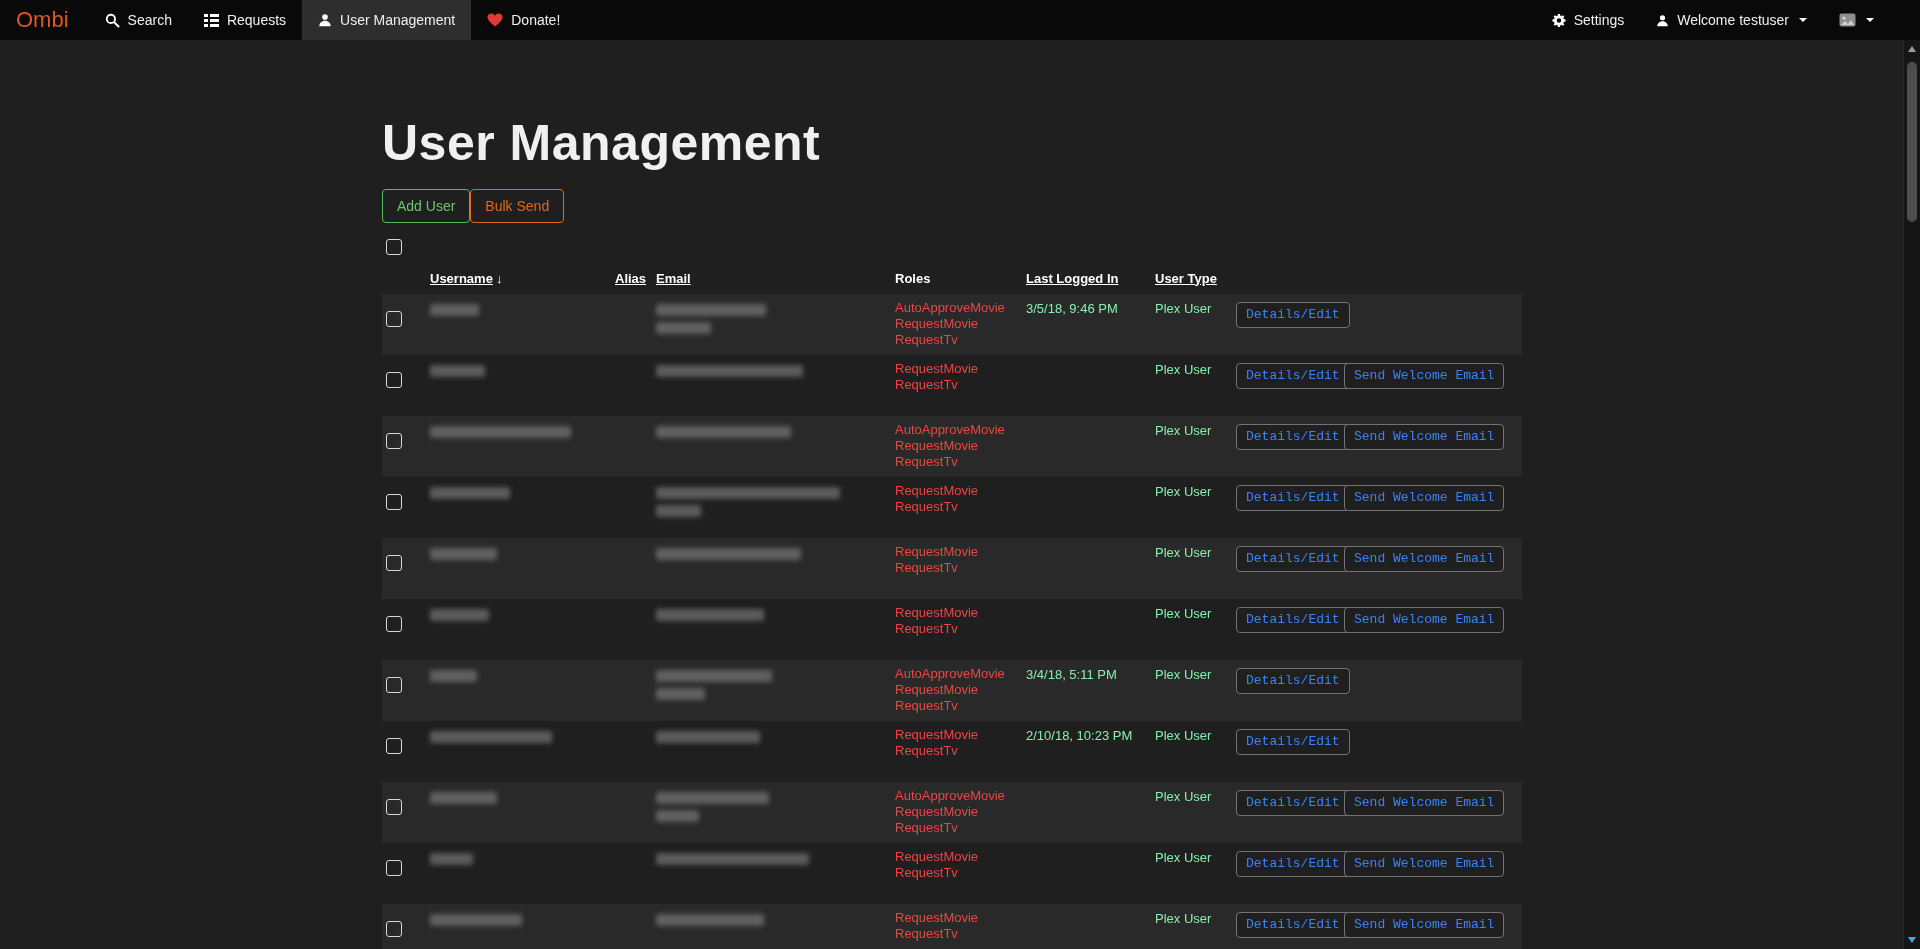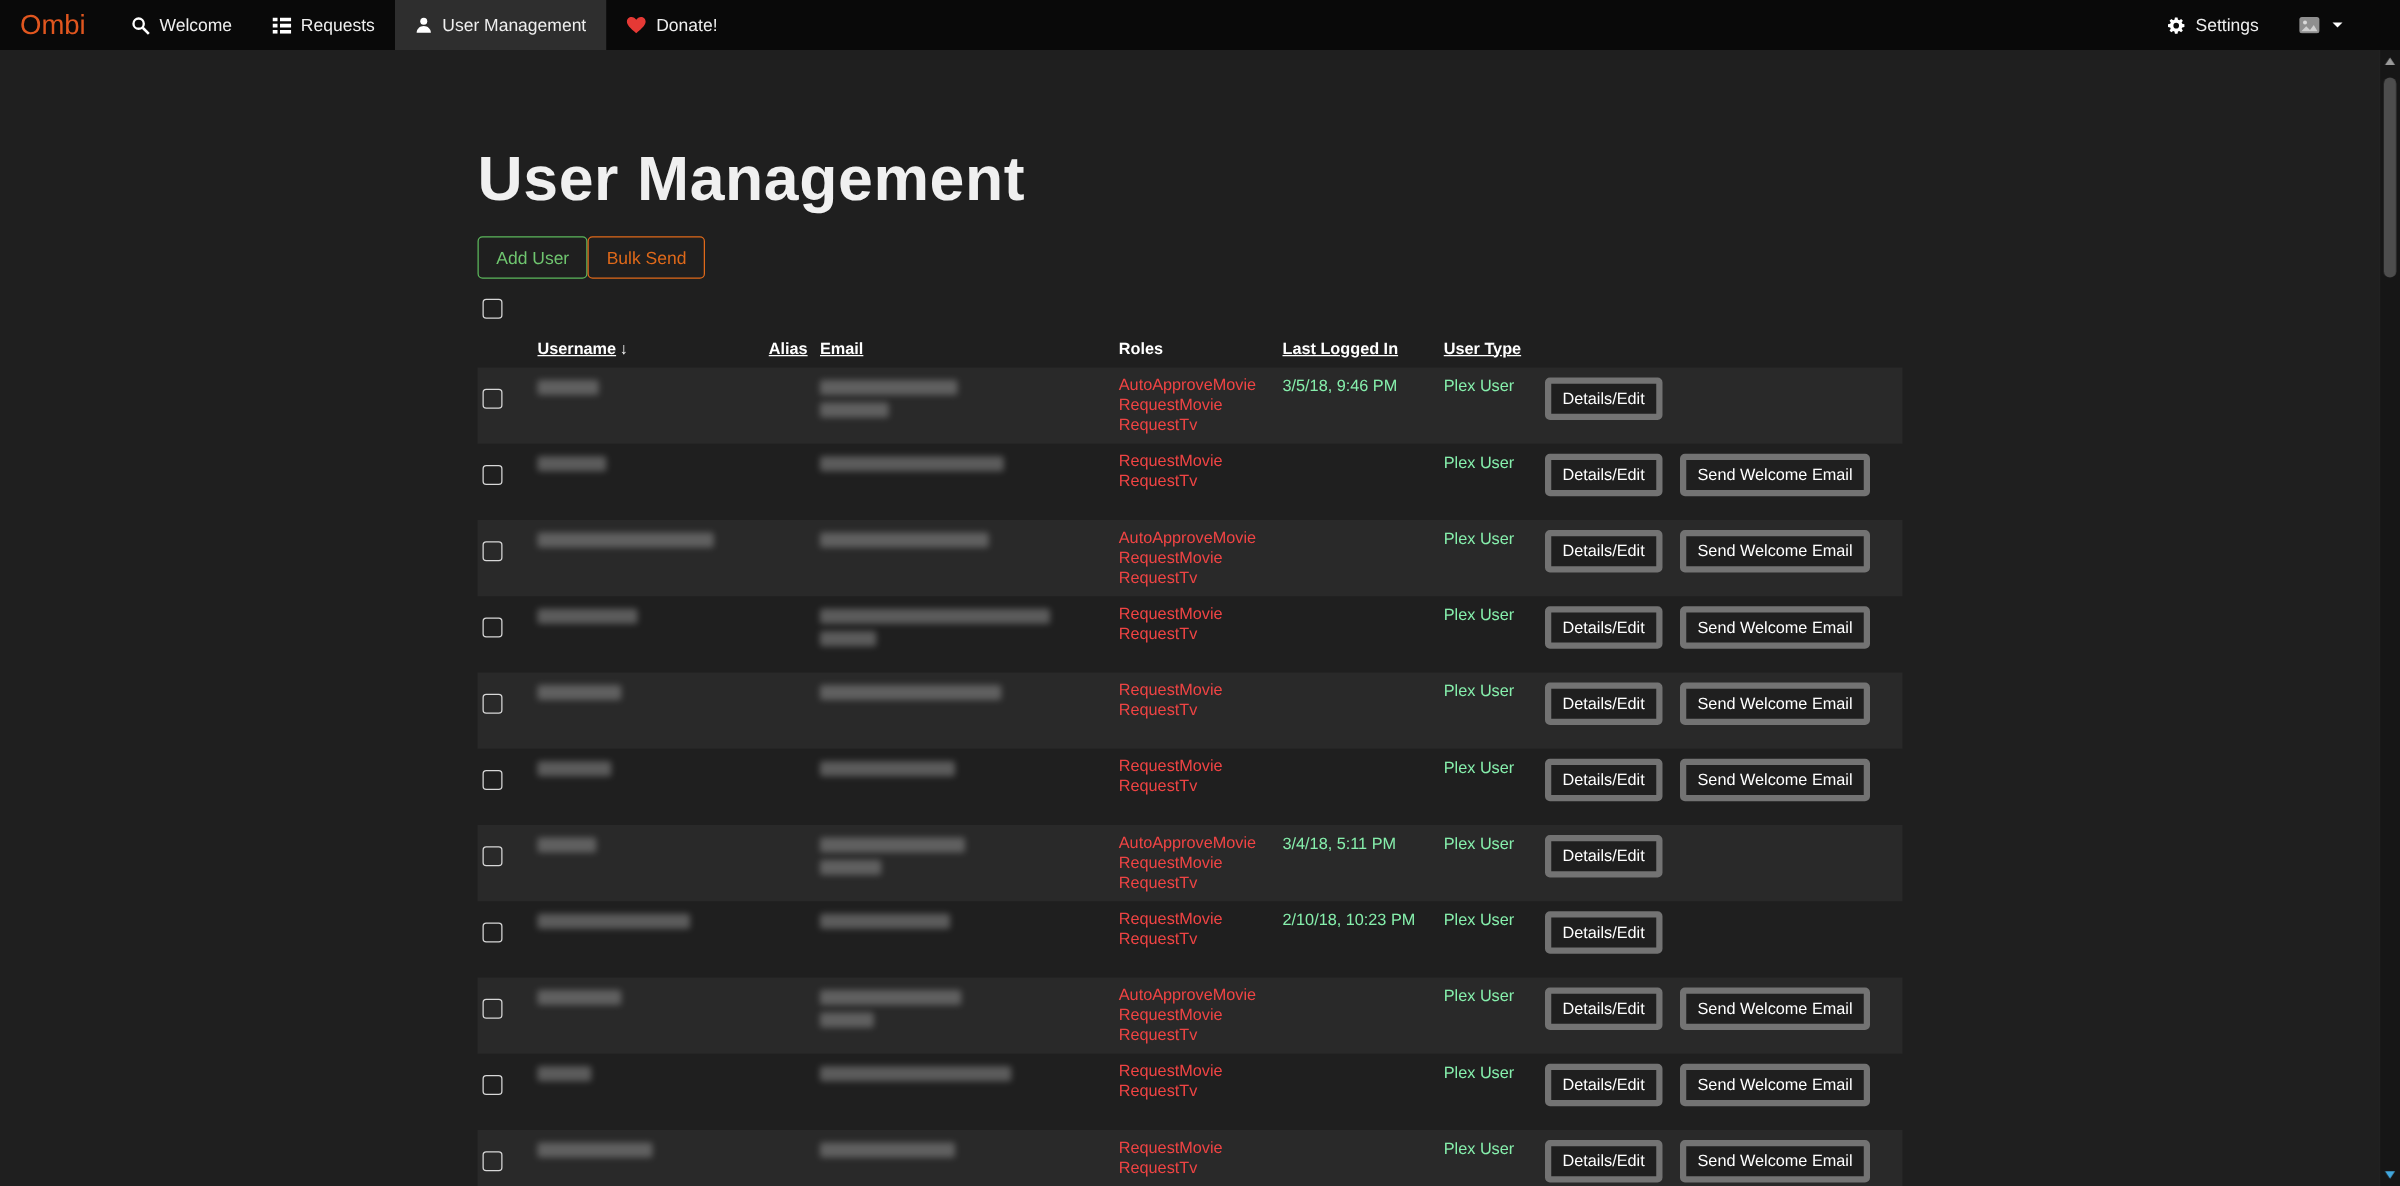--- a/index.html
+++ b/index.html
@@ -61,23 +61,23 @@
   .row { min-height:61px; padding:6px 0; font-size:13px; line-height:16px; align-items:start; }
   .row .c-check input { margin-left:4px; margin-top:11px; }
   .blur-bar {
     height:12px; background:#8d8d8d; opacity:.55; border-radius:2px;
     filter:blur(2.5px); margin-top:4px;
   }
   .blur-bar + .blur-bar { margin-top:6px; }
   .c-roles { white-space:pre-line; color:#ef4444; }
   .c-last, .c-type { color:#86efac; padding-top:1px; }
   .btn-info {
-    border:5px solid #737373; color:#ffffff; background:#1f1f1f;
+    border:1px solid #737373; color:#3b82f6; background:#1f1f1f;
     border-radius:4px; font-size:13px; line-height:16px; padding:4px 9px;
-    margin-top:2px; cursor:pointer; white-space:nowrap; font-family:Liberation Sans, sans-serif;
+    margin-top:2px; cursor:pointer; white-space:nowrap; font-family:Liberation Mono, monospace;
   }
   .c-btn2 { padding-left:8px; }
   
   .scrollbar {
     position:fixed; right:0; top:40px; bottom:0; width:17px;
     background:#161616; border-left:1px solid #242424; z-index:30;
   }
   .sb-up {
     width:0; height:0; margin:6px auto 0;
     border-left:4px solid transparent; border-right:4px solid transparent;
@@ -100,21 +100,21 @@
 <div class="navbar">
   <div class="brand">Ombi</div>
 
   <div class="nav-item">
     <span>
       <svg width="15" height="15" viewBox="0 0 16 16">
           <circle cx="6.3" cy="6.3" r="4.4" fill="none" stroke="#fff" stroke-width="2"></circle>
           <line x1="9.8" y1="9.8" x2="15" y2="15" stroke="#fff" stroke-width="2.2"></line>
         </svg>
     </span>
-    <span>Welcome</span>
+    <span>Search</span>
   </div>
 
   <div class="nav-item">
     <span>
       <svg width="15" height="13" viewBox="0 0 15 13" fill="#fff">
           <rect x="0" y="0" width="4" height="3"></rect>
           <rect x="6" y="0" width="9" height="3"></rect>
           <rect x="0" y="5" width="4" height="3"></rect>
           <rect x="6" y="5" width="9" height="3"></rect>
           <rect x="0" y="10" width="4" height="3"></rect>
@@ -147,20 +147,30 @@
     <div class="nav-item">
       <span>
         <svg width="15" height="15" viewBox="0 0 16 16">
             <path fill="#fff" fill-rule="evenodd" d="M9.6 1l.4 1.9c.4.1.8.3 1.1.5l1.6-1.1 1.5 1.5-1.1 1.6c.2.3.4.7.5 1.1l1.9.4v2.2l-1.9.4c-.1.4-.3.8-.5 1.1l1.1 1.6-1.5 1.5-1.6-1.1c-.3.2-.7.4-1.1.5L9.6 15H7.4L7 13.1c-.4-.1-.8-.3-1.1-.5l-1.6 1.1-1.5-1.5 1.1-1.6c-.2-.3-.4-.7-.5-1.1L1.5 9.1V6.9l1.9-.4c.1-.4.3-.8.5-1.1L2.8 3.8l1.5-1.5 1.6 1.1c.3-.2.7-.4 1.1-.5L7.4 1h2.2zM8.5 5.6a2.4 2.4 0 1 0 0 4.8 2.4 2.4 0 0 0 0-4.8z"></path>
           </svg>
       </span>
       <span>Settings</span>
     </div>
     <div class="nav-item">
       <span>
+        <svg width="13" height="13" viewBox="0 0 16 16" fill="#fff">
+            <circle cx="8" cy="4.6" r="3.2"></circle>
+            <path d="M1.5 15c0-3.6 2.9-6.2 6.5-6.2s6.5 2.6 6.5 6.2z"></path>
+          </svg>
+      </span>
+      <span>Welcome testuser</span>
+      <span class="caret"></span>
+    </div>
+    <div class="nav-item">
+      <span>
         <svg width="17" height="14" viewBox="0 0 17 14">
             <rect x="0.5" y="0.5" width="16" height="13" rx="2" fill="#8f8f8f"></rect>
             <circle cx="5" cy="5" r="1.6" fill="#d9d9d9"></circle>
             <path d="M2 12l4-4 3 3 3-4 3 5z" fill="#cfcfcf"></path>
           </svg>
       </span>
       <span class="caret"></span>
     </div>
   </div>
 </div>

